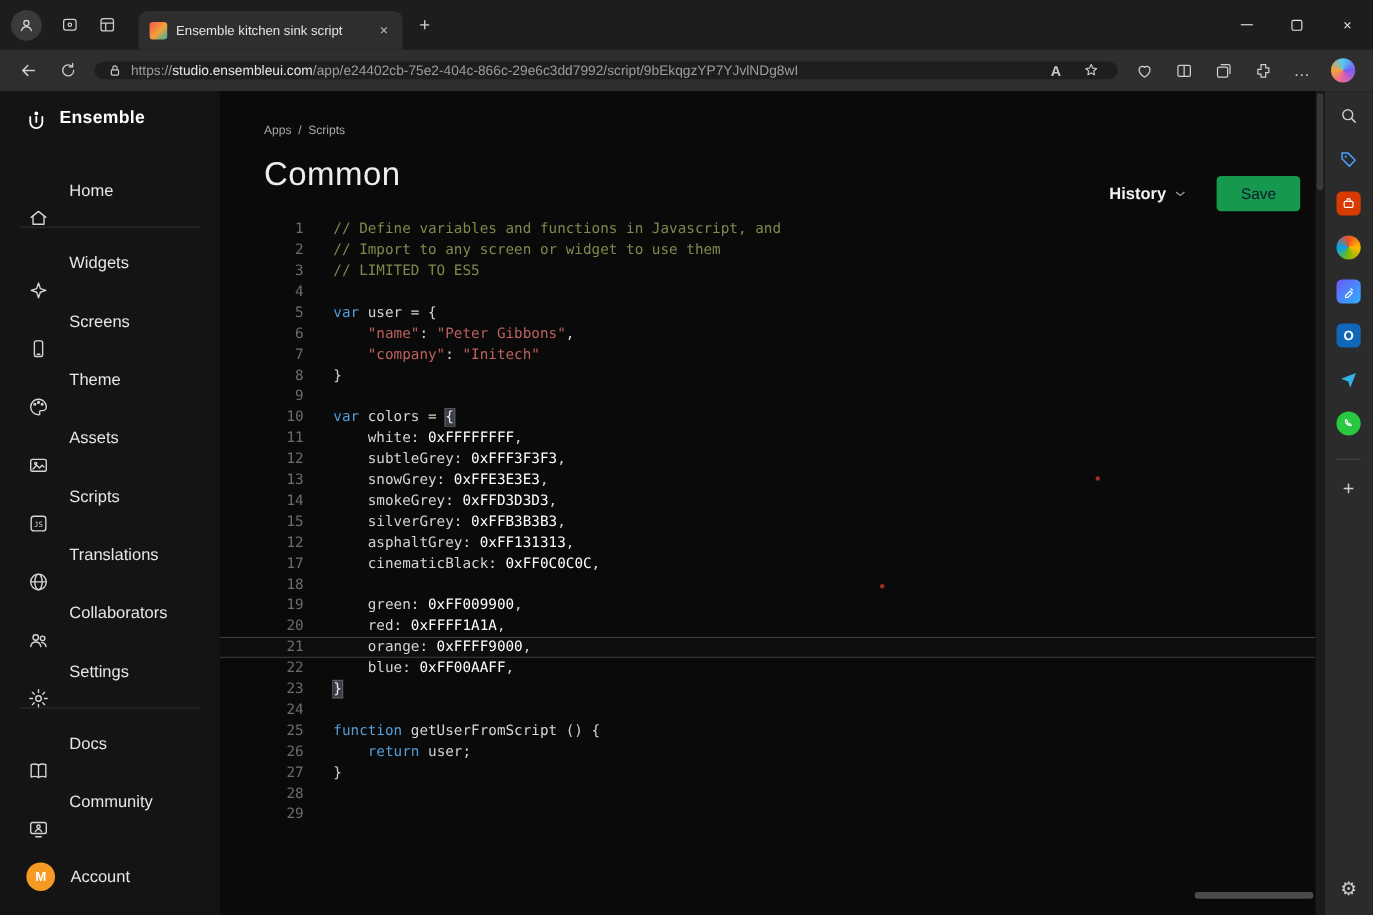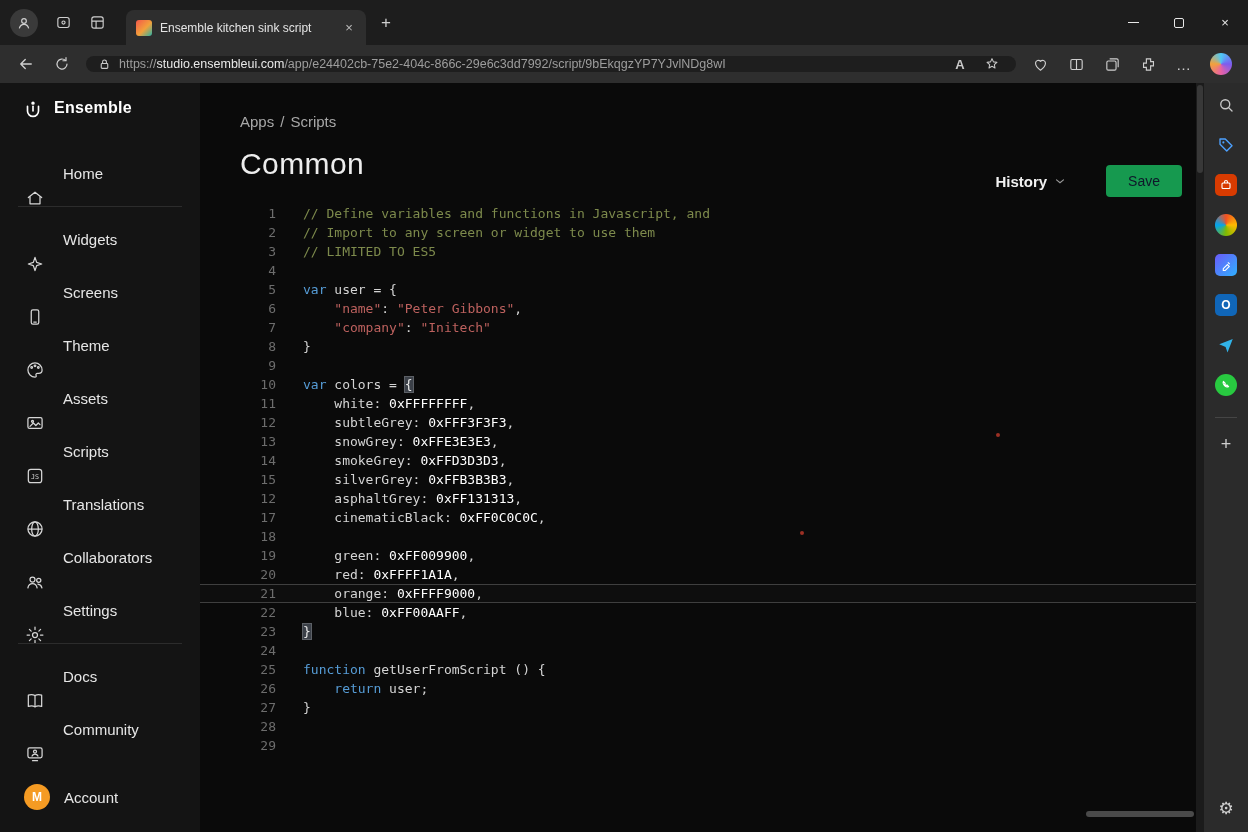--- a/index.html
+++ b/index.html
@@ -54,25 +54,25 @@
   .nav-label { color:#e6e6e6; font-size:15px; }
   .side-divider { height:1px; background:#2c2c2c; margin:6px 18px; }
   .side-spacer { flex:1; }
   .account-row { display:flex; align-items:center; gap:14px; padding:0 24px 22px 24px; }
   .account-avatar { width:26px; height:26px; border-radius:50%; background:#f59b23; color:#fff; font-size:12px;
                     font-weight:700; display:flex; align-items:center; justify-content:center; }
 
   
   .main { flex:1; position:relative; background:#0a0a0a; overflow:hidden; min-width:0; }
   .main-header { padding:30px 14px 0 40px; }
-  .breadcrumb { font-size:15px; color:#a8a8a8; display:flex; gap:6px; }
+  .breadcrumb { font-size:11px; color:#a8a8a8; display:flex; gap:6px; }
   .crumb { cursor:pointer; }
   .title-row { margin-top:12px; display:flex; align-items:center; justify-content:space-between; height:44px; }
   .page-title { font-size:30px; color:#ededed; font-weight:400; letter-spacing:.4px; }
-  .title-actions { display:flex; align-items:center; gap:39px;margin-top:34px; }
+  .title-actions { display:flex; align-items:center; gap:26px;margin-top:34px; }
   .history-btn { display:flex; align-items:center; gap:6px; color:#f2f2f2; font-size:15px; font-weight:700; cursor:pointer; }
   .save-btn { background:#16994f; color:#0f172a; border:none; border-radius:4px; padding:8px 22px;
               font-size:14px; font-family:inherit; cursor:pointer; }
 
   
   .editor { margin-top:18px; font-family:"DejaVu Sans Mono", monospace; font-size:13px; line-height:19px; }
   .code-line { display:flex; height:19px; width:100%; }
   .code-line.active { box-shadow: inset 0 1px 0 #3f3f3f, inset 0 -1px 0 #3f3f3f; background:rgba(255,255,255,0.02); }
   .gutter { width:76px; flex:none; text-align:right; color:#6d6d6d; }
   .code { white-space:pre; padding-left:27px; color:#d4d4d4; }

